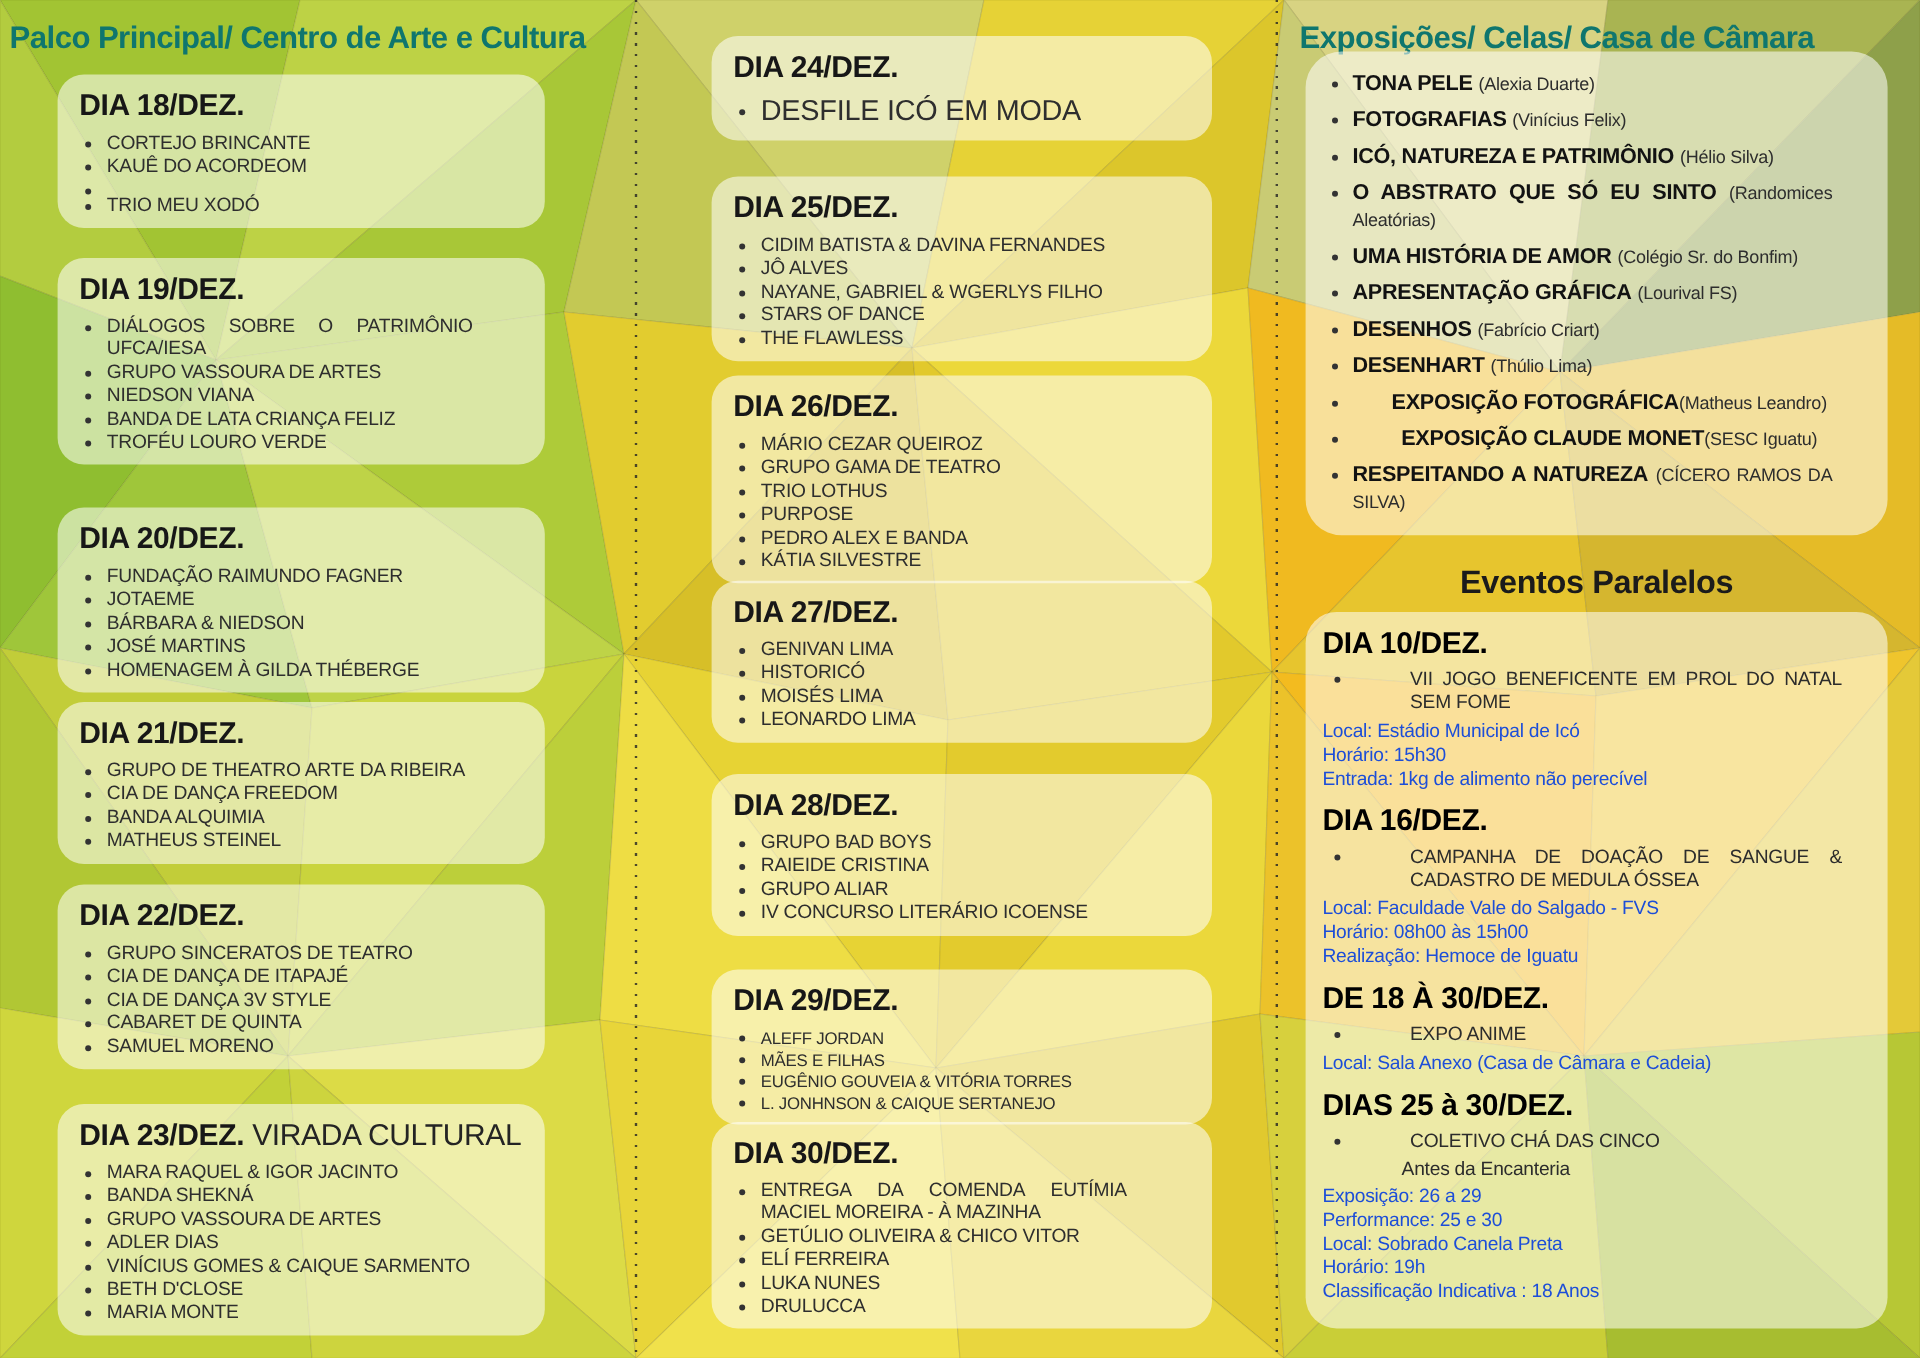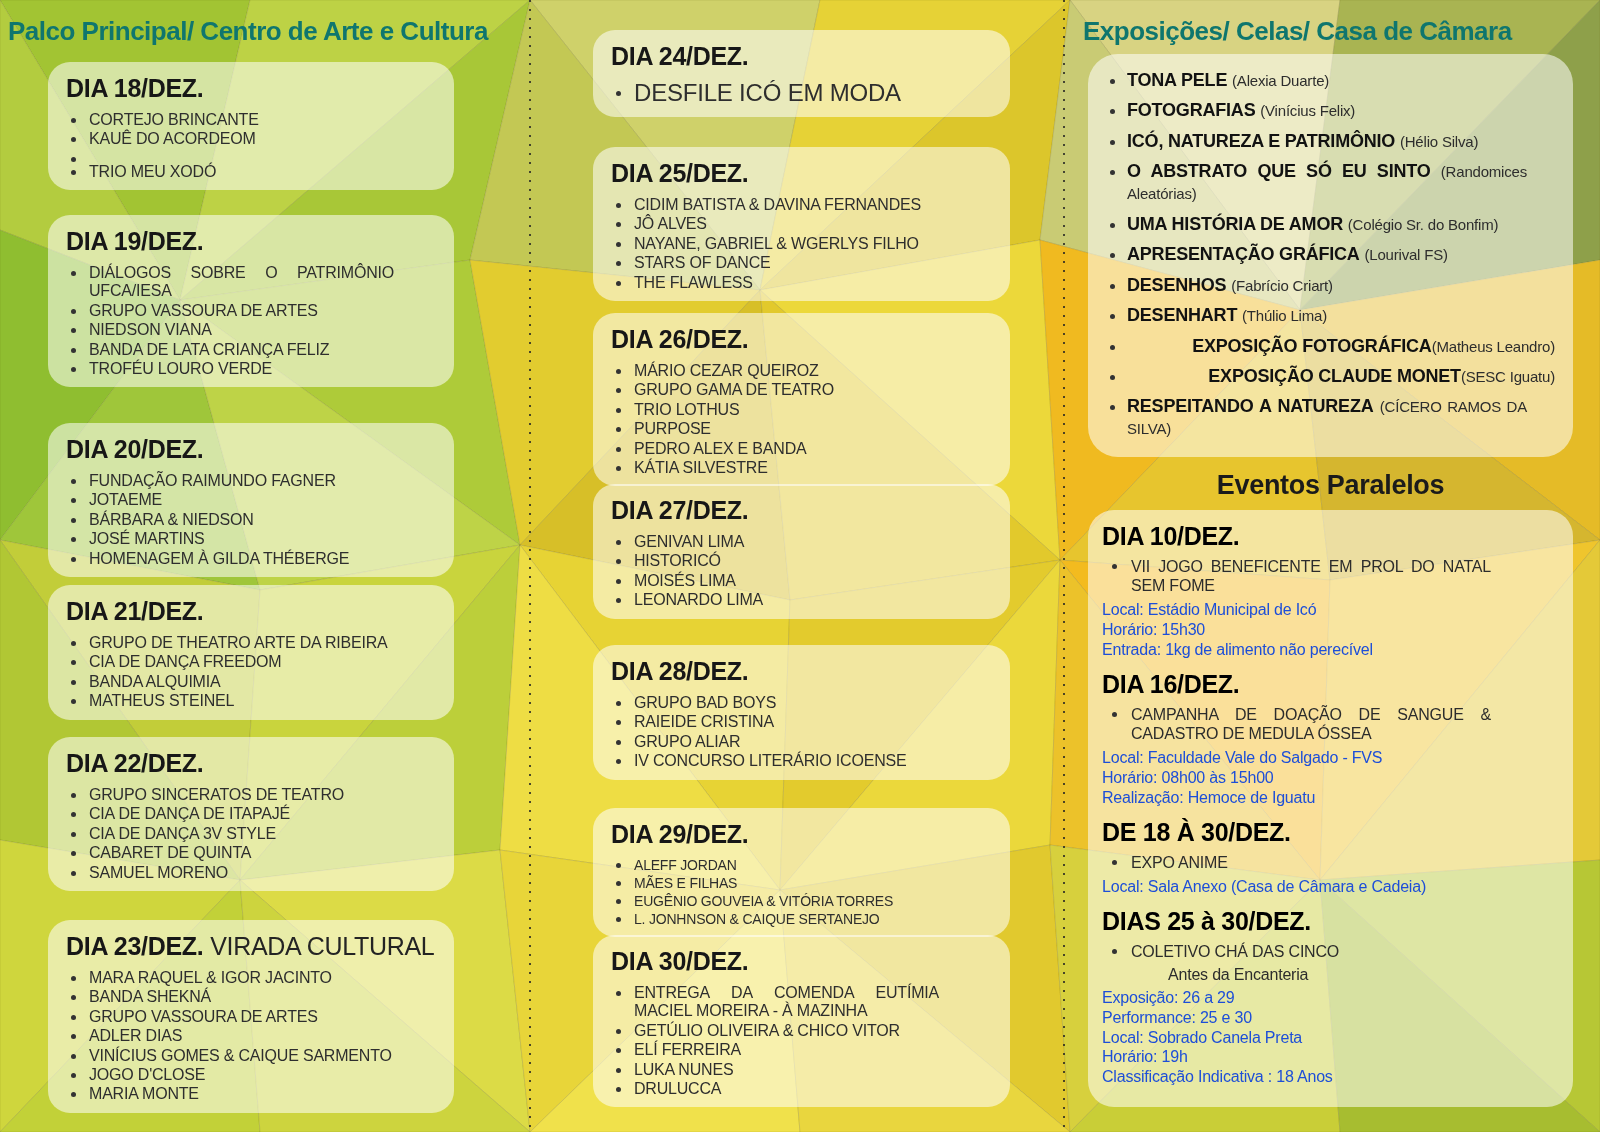--- a/index.html
+++ b/index.html
@@ -28,36 +28,36 @@
   .day-suffix{font-weight:400;color:#242424;}
   .day-list{list-style:none;margin:0;padding:0;}
   .day-list li{display:flex;margin-bottom:1px;}
   .dot{flex:none;width:5px;height:5px;border-radius:50%;background:#333;margin:7px 13px 0 7px;}
   .txt{font-size:16px;line-height:1.15;color:#2e2e2e;letter-spacing:-.2px;text-align:justify;max-width:305px;}
   .day-panel.large .txt{font-size:24px;line-height:1.2;max-width:340px;}
   .day-panel.large .dot{margin-top:12px;}
   .day-panel.small .txt{font-size:14px;line-height:1.22;}
   .day-panel.small .dot{margin-top:6px;}
 
-  #expo-panel{left:1088px;top:54px;width:485px;border-radius:30px;padding:16px 18px 8px 14px;}
+  #expo-panel{left:1088px;top:43px;width:485px;border-radius:30px;padding:16px 18px 8px 14px;}
   .expo-list{list-style:none;margin:0;padding:0;}
   .expo-list li{display:flex;margin-bottom:8.5px;}
   .expo-list .dot{margin:9px 12px 0 8px;}
   .expo-txt{font-size:18px;line-height:1.22;color:#121212;letter-spacing:-.2px;text-align:justify;max-width:400px;width:100%;}
   .expo-name{font-weight:700;}
   .expo-credit{font-size:15px;font-weight:400;color:#2d2d2d;}
-  .expo-txt.spread{display:flex;justify-content:flex-end;align-items:baseline;max-width:none;}
+  .expo-txt.spread{display:flex;justify-content:center;align-items:baseline;max-width:none;}
 
   #events-panel{left:1088px;top:510px;width:485px;border-radius:26px;padding:12px 20px 10px 14px;}
   .ev-block{margin-bottom:10px;}
   .ev-heading{margin:0 0 6px 0;font-size:25px;font-weight:700;color:#000000;letter-spacing:-.3px;white-space:nowrap;}
   .ev-items{list-style:none;margin:0 0 5px 0;padding:0;}
   .ev-items li{display:flex;}
   .ev-items .dot{margin:7px 14px 0 10px;}
-  .ev-txt{font-size:16px;line-height:1.2;color:#2c2c2c;letter-spacing:-.2px;text-align:justify;max-width:360px;}
+  .ev-txt{font-size:16px;line-height:1.2;color:#2c2c2c;letter-spacing:-.2px;text-align:justify;max-width:360px;margin-left:44px;}
   .ev-subline{font-size:16px;color:#2c2c2c;padding-left:66px;margin:1px 0 4px 0;letter-spacing:-.2px;}
   .ev-info{font-size:16px;line-height:1.24;color:#1d4ed8;letter-spacing:-.2px;}
 </style>
 </head>
 <body>
 
 <div class="poster">
   <svg class="bg" id="bg-mesh" viewBox="0 0 1600 1132" preserveAspectRatio="none">
       <polygon points="0,0 250,0 180,300" fill="#a2c433" stroke="rgba(95,85,5,0.14)" stroke-width="1"></polygon>
       <polygon points="0,0 180,300 0,230" fill="#b3cc3f" stroke="rgba(95,85,5,0.14)" stroke-width="1"></polygon>
@@ -251,21 +251,21 @@
           <li>
             <span class="dot"></span>
             <span class="txt">ADLER DIAS</span>
           </li>
           <li>
             <span class="dot"></span>
             <span class="txt">VINÍCIUS GOMES &amp; CAIQUE SARMENTO</span>
           </li>
           <li>
             <span class="dot"></span>
-            <span class="txt">JOGO D'CLOSE</span>
+            <span class="txt">BETH D'CLOSE</span>
           </li>
           <li>
             <span class="dot"></span>
             <span class="txt">MARIA MONTE</span>
           </li>
         </ul>
       </section>
     </div>
   <div id="middle-panels">
       <section class="panel day-panel large" style="left: 593px; top: 30px; width: 417px;">

